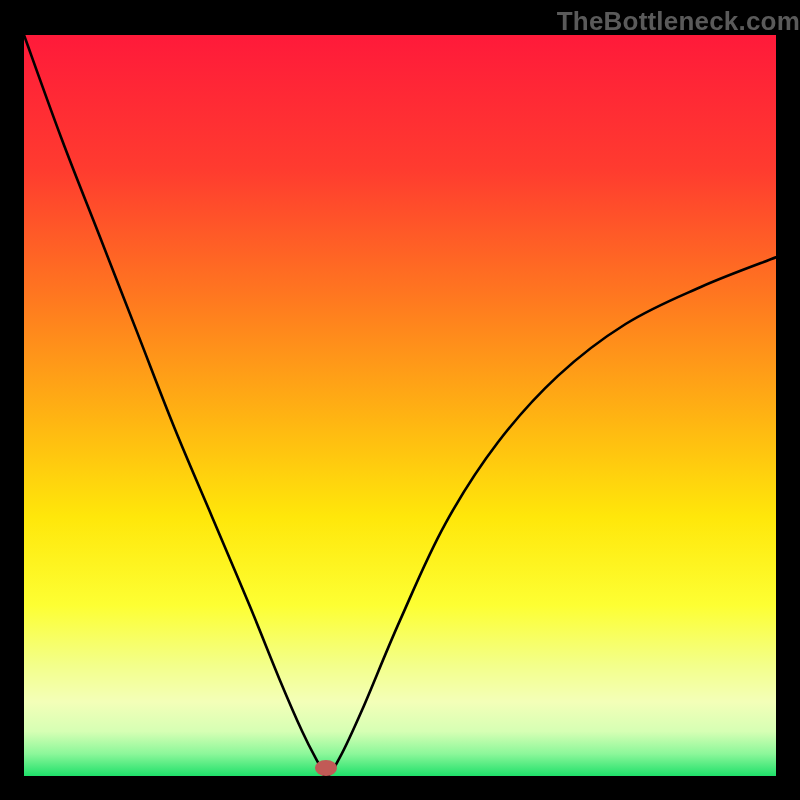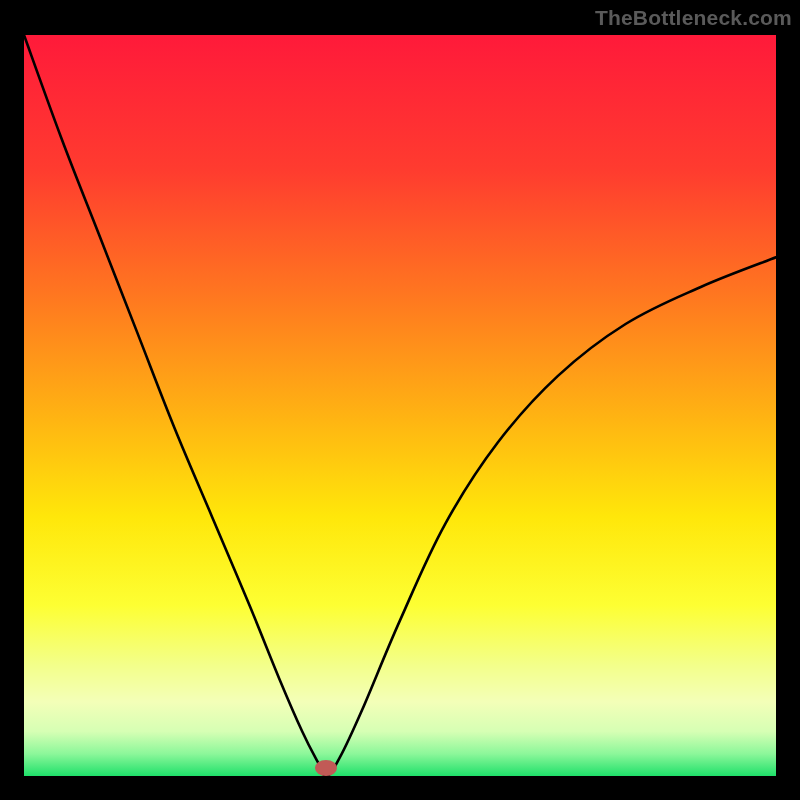--- a/index.html
+++ b/index.html
@@ -16,23 +16,23 @@
     height: 800px;
   }
   svg {
     position: absolute;
     top: 0;
     left: 0;
   }
   .watermark {
     position: absolute;
     top: 6px;
-    right: 8px;
+    right: 0;
     font-family: Arial, Helvetica, sans-serif;
-    font-size: 21px;
+    font-size: 26px;
     font-weight: 600;
     color: #5a5a5a;
     letter-spacing: 0.2px;
   }
 </style>
 </head>
 <body>
 
 <div class="frame">
 

